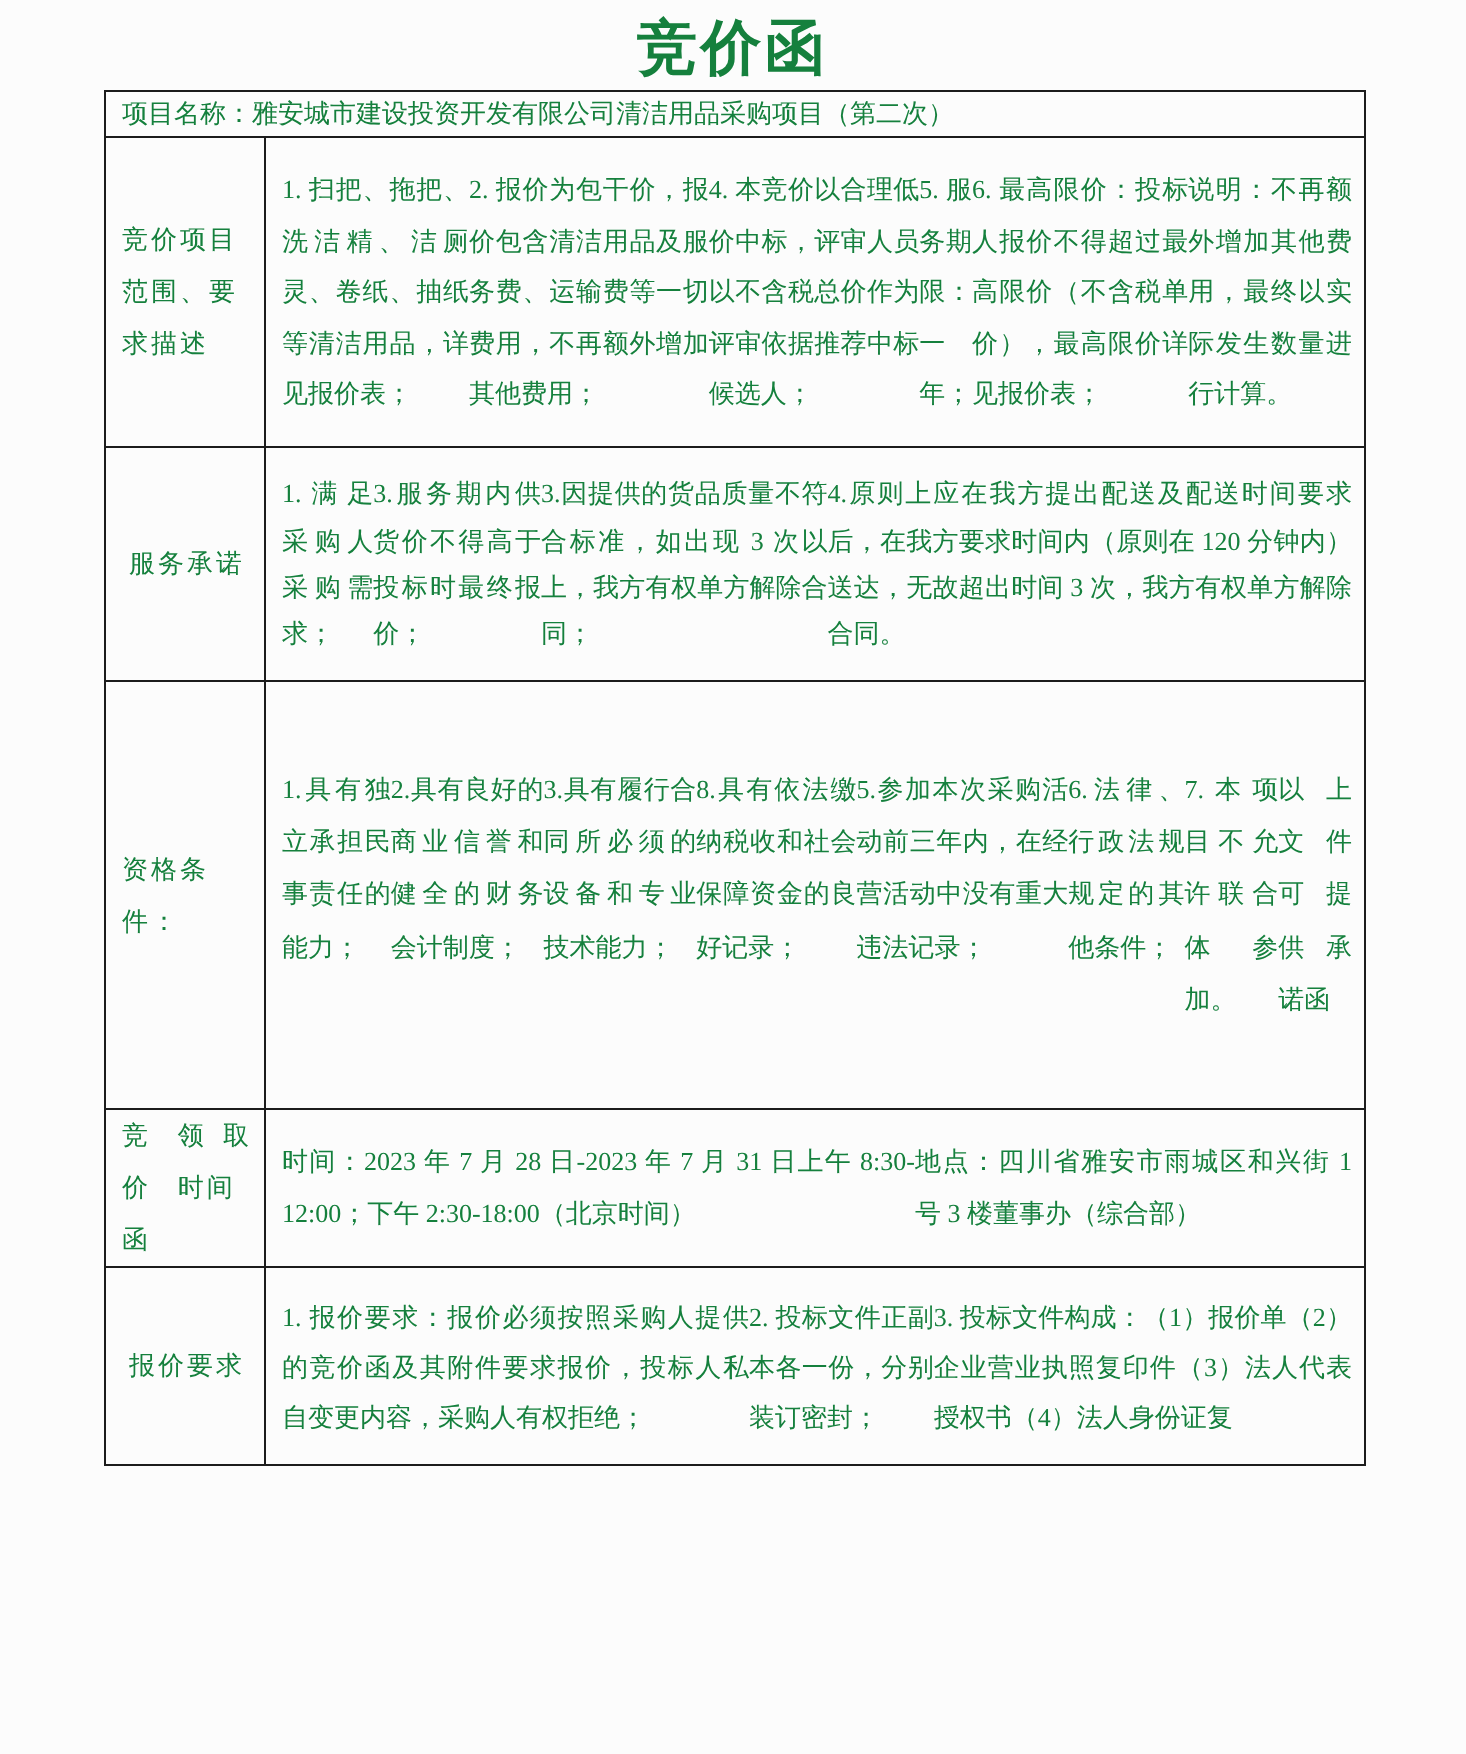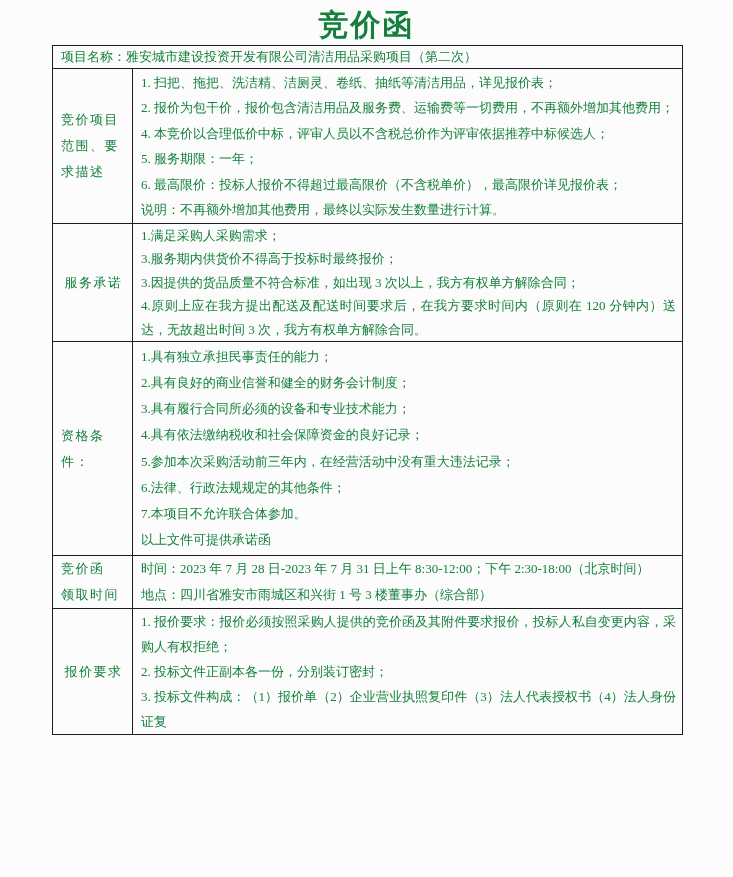--- a/index.html
+++ b/index.html
@@ -67,21 +67,21 @@
   td.label-center { text-align: center; padding: 0 2px; }
   .item { margin: 0; text-align: justify; }
   tr.r4 .item { line-height: 25.5px; }
   tr.r5 .item { line-height: 23.4px; }
   tr.r6 .item { line-height: 26.2px; }
   tr.r7 .item { line-height: 26px; }
   tr.r8 .item { line-height: 25px; }
   .vcenter {
     height: 100%;
     display: flex;
-    flex-direction: column;
+    flex-direction: row;
     justify-content: center;
   }
 </style>
 </head>
 <body>
 
 <div class="page">
 
   <h1 class="doc-title">竞价函</h1>
 
@@ -139,21 +139,21 @@
       <td class="label-cell">
         <div class="vcenter">
               <span>资格条件：</span>
             </div>
       </td>
       <td colspan="3">
         <div class="vcenter">
           <p class="item">1.具有独立承担民事责任的能力；</p>
           <p class="item">2.具有良好的商业信誉和健全的财务会计制度；</p>
           <p class="item">3.具有履行合同所必须的设备和专业技术能力；</p>
-          <p class="item">4.具有依法缴纳税收和社会保障资金的良好记录；</p>
+          <p class="item">8.具有依法缴纳税收和社会保障资金的良好记录；</p>
           <p class="item">5.参加本次采购活动前三年内，在经营活动中没有重大违法记录；</p>
           <p class="item">6.法律、行政法规规定的其他条件；</p>
           <p class="item">7.本项目不允许联合体参加。</p>
           <p class="item">以上文件可提供承诺函</p>
         </div>
       </td>
     </tr>
 
     <tr class="r7">
       <td class="label-cell label-center">

